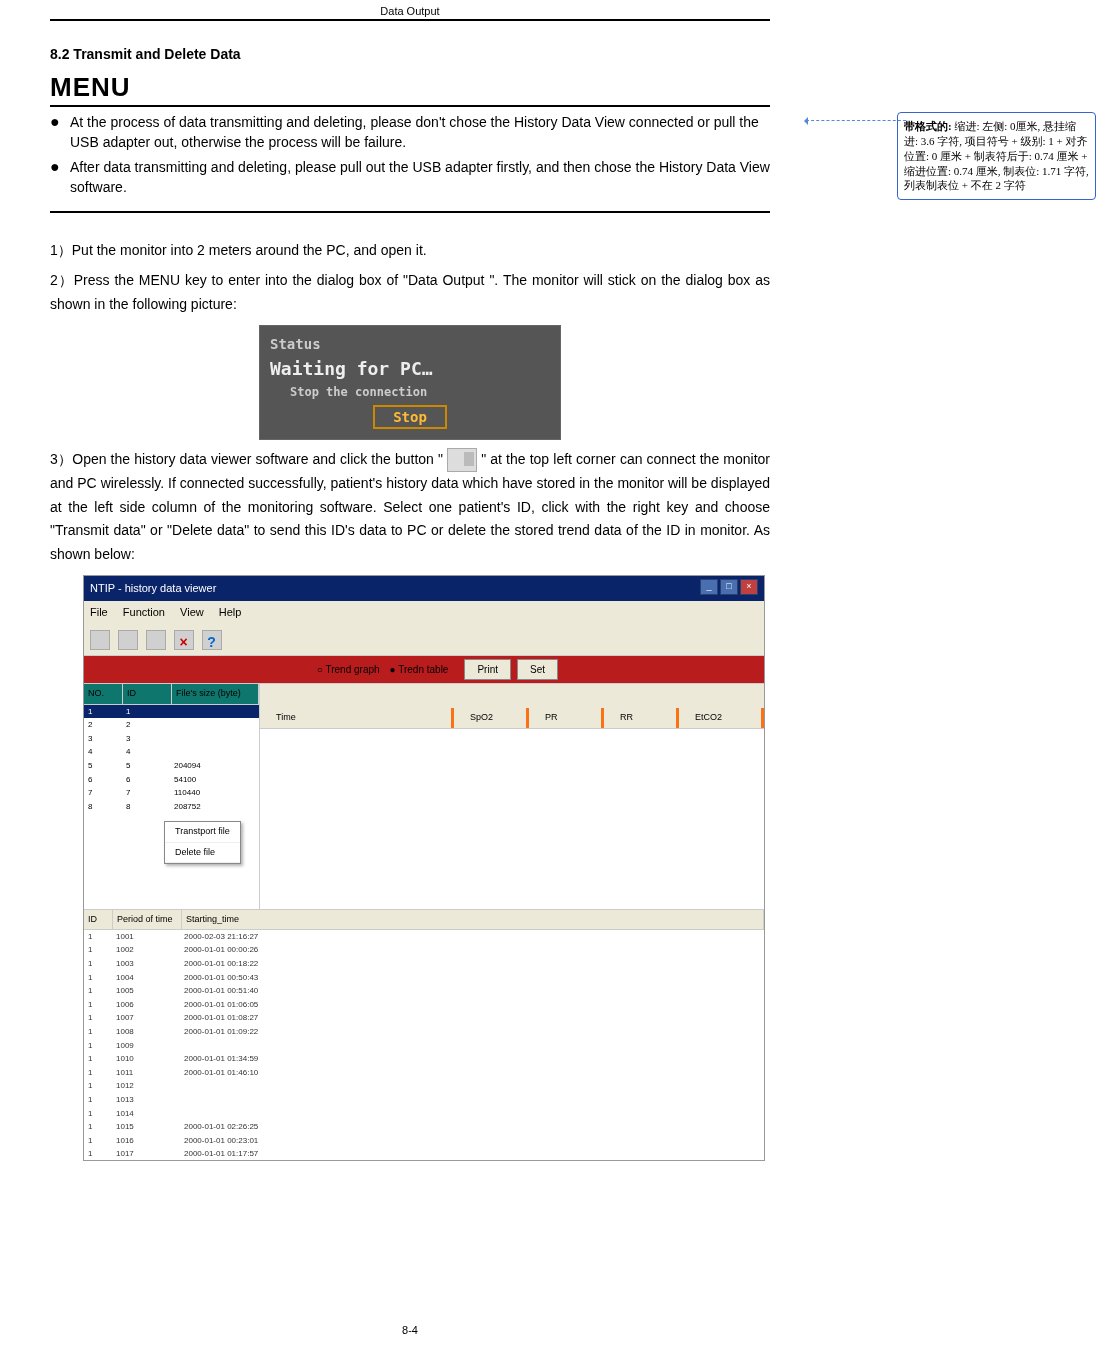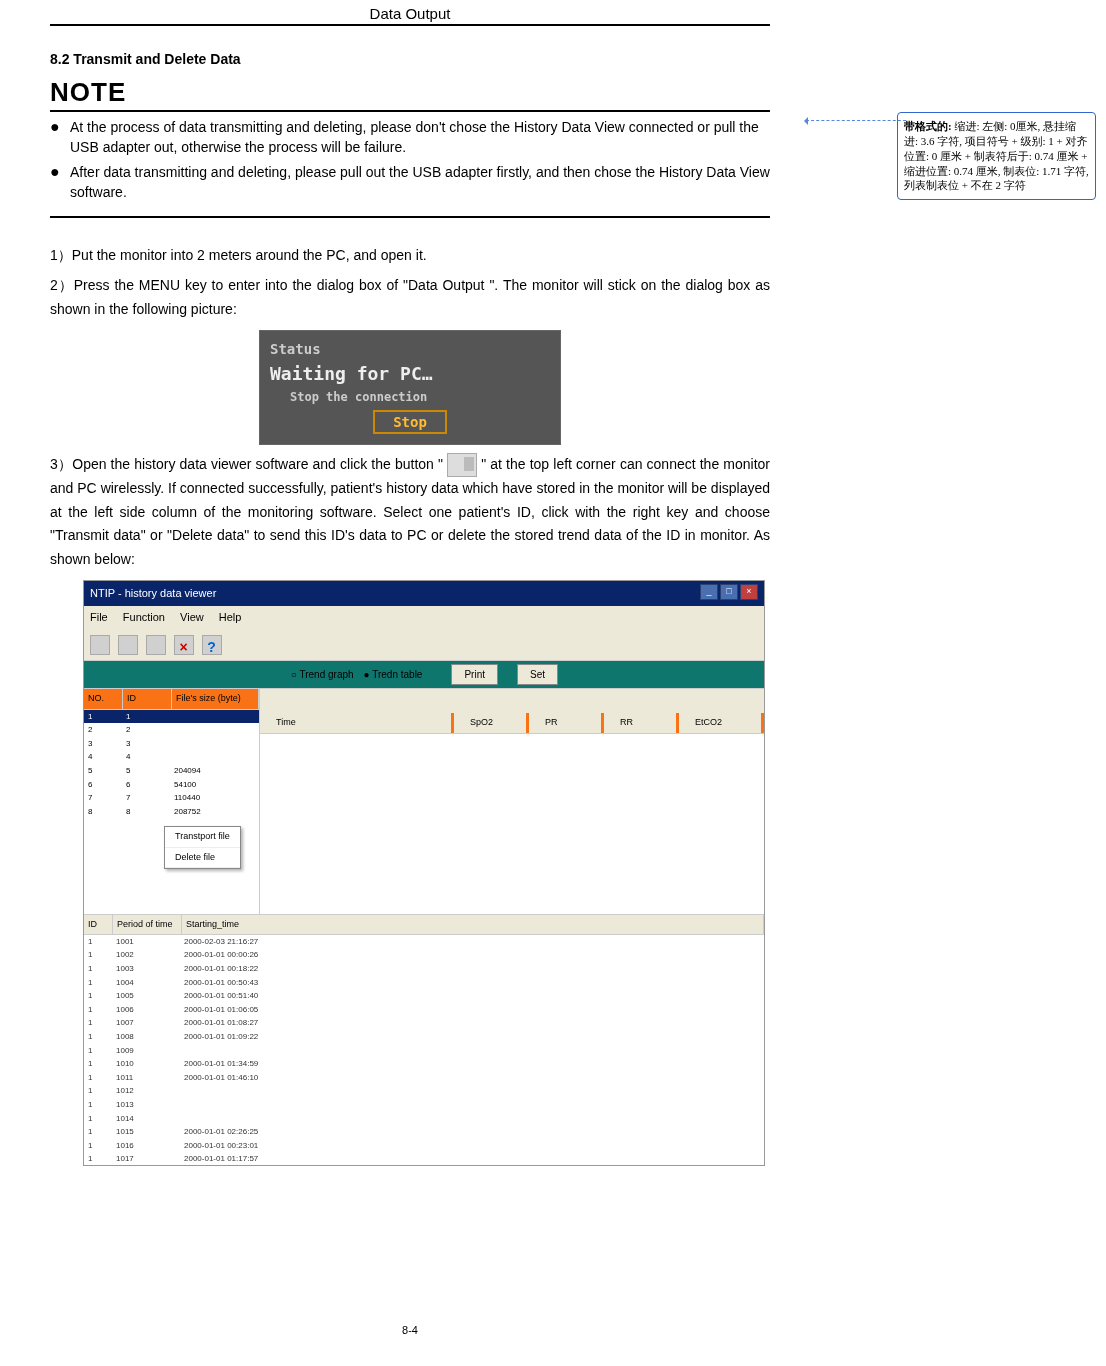--- a/index.html
+++ b/index.html
@@ -12,21 +12,21 @@
     height: 1366px;
     position: relative;
   }
   .page {
     width: 720px;
     margin-left: 50px;
     padding-top: 5px;
   }
   .header-title {
     text-align: center;
-    font-size: 15px;
+    font-size: 11px;
     padding-bottom: 2px;
     border-bottom: 2px solid #000;
   }
   .section-title {
     font-weight: bold;
     font-size: 14px;
     margin-top: 25px;
     margin-bottom: 10px;
   }
   .note-label {
@@ -161,49 +161,49 @@
   }
   .tbicon {
     display: inline-block;
     width: 18px; height: 18px;
     background: #d0d0d0;
     border: 1px solid #aaa;
     vertical-align: middle;
     margin-right: 4px;
   }
   .ss-controls {
-    background: #0f766e;
+    background: #b91c1c;
     padding: 3px 6px;
     border-bottom: 1px solid #ccc;
     font-size: 10px;
     display: flex;
     align-items: center;
   }
   .ss-controls .spacer { flex: 1; }
   .radio-ctl { margin-right: 10px; }
   .btn-ctl {
     border: 1px solid #888;
     background: #ece9d8;
     padding: 1px 12px;
-    margin-left: 19px;
+    margin-left: 6px;
   }
   .ss-body {
     display: flex;
     background: #fff;
   }
   .ss-left {
     width: 175px;
     border-right: 1px solid #ccc;
   }
   .ss-right {
     flex: 1;
   }
   .ss-headers {
     display: flex;
-    background: #f97316;
+    background: #0f766e;
     font-size: 9px;
     border-bottom: 1px solid #ccc;
   }
   .ss-headers div {
     padding: 2px 4px;
     border-right: 1px solid #ccc;
   }
   .ss-list {
     font-size: 8px;
     height: 180px;
@@ -284,21 +284,21 @@
   }
 </style>
 </head>
 <body>
 
 <div class="page">
   <div class="header-title">Data Output</div>
 
   <div class="section-title">8.2 Transmit and Delete Data</div>
 
-  <div class="note-label">NOTE</div>
+  <div class="note-label">MENU</div>
 
   <div class="note-block">
     <div class="bullet">
       <div class="dot">●</div>
       <div class="text">At the process of data transmitting and deleting, please don't chose the History Data View connected or pull the USB adapter out, otherwise the process will be failure.</div>
     </div>
     <div class="bullet">
       <div class="dot">●</div>
       <div class="text">After data transmitting and deleting, please pull out the USB adapter firstly, and then chose the History Data View software.</div>
     </div>

